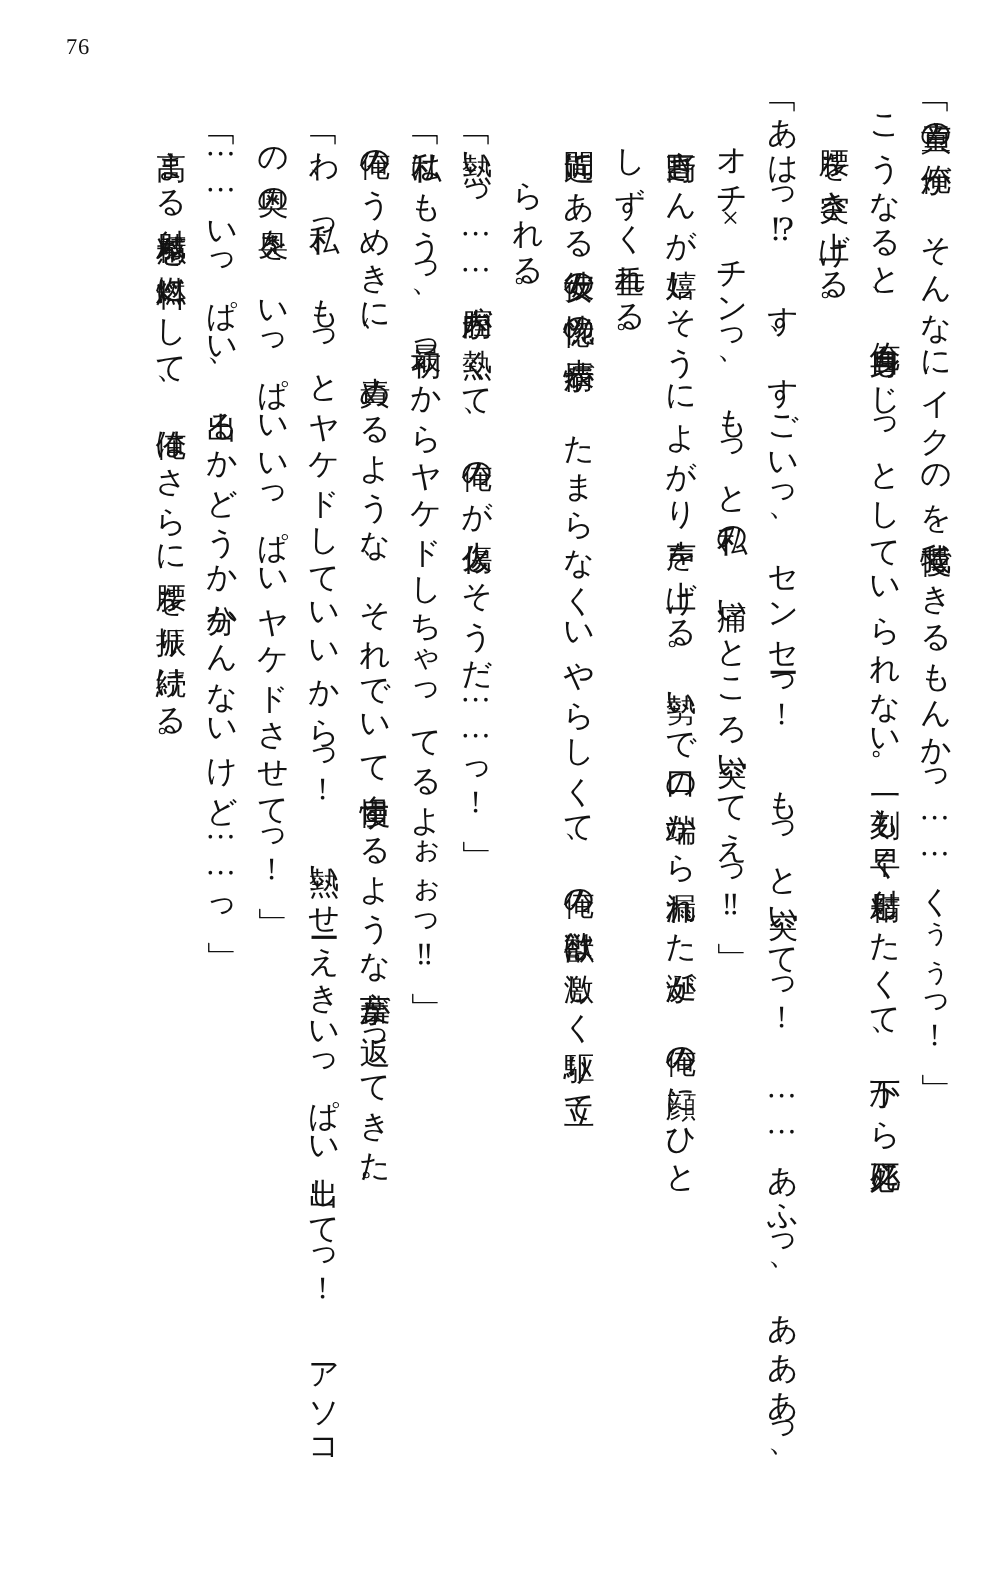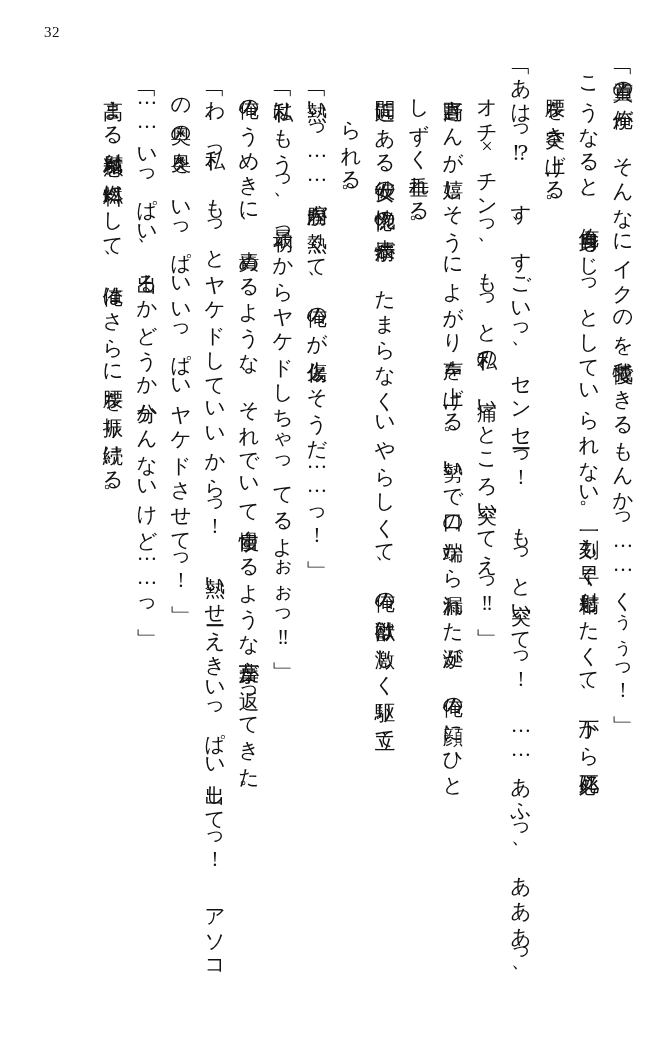--- a/index.html
+++ b/index.html
@@ -58,21 +58,21 @@
   }
   
   .col.indent-1 { padding-top: 22px; }
   .col.indent-2 { padding-top: 44px; }
 </style>
 </head>
 <body>
 
 <div class="page">
 
-  <div class="page-number">32</div>
+  <div class="page-number">76</div>
 
   <div class="text-body">
     <div class="col">「童貞の俺が、そんなにイクのを我慢できるもんかっ……くぅぅっ!」</div>
     <div class="col">こうなると、俺自身もじっとしていられない。一刻も早く射精したくて、下から必死に</div>
     <div class="col indent-1">腰を突き上げる。</div>
     <div class="col">「あはっ⁉　す、すごいっ、センセーっ!　もっと突いてっ!　……あふっ、あああっ、</div>
     <div class="col indent-1">オチ×チンっ、もっと私の、痛いところ突いてえっ‼」</div>
     <div class="col indent-1">高野さんが嬉しそうによがり声を上げる。勢いで口の端から漏れた涎が、俺の顔にひと</div>
     <div class="col indent-1">しずく垂れる。</div>
     <div class="col indent-1">間近にある彼女の恍惚の表情が、たまらなくいやらしくて、俺の獣欲は激しく駆り立て</div>

